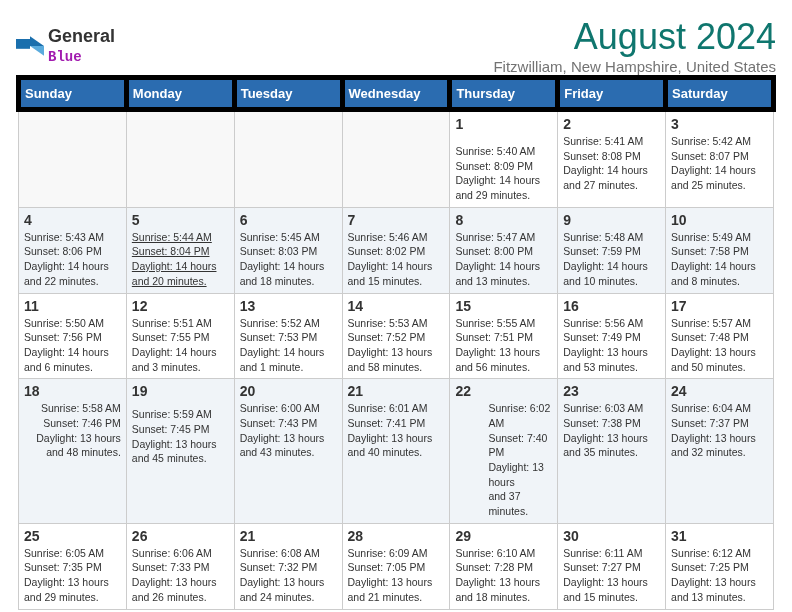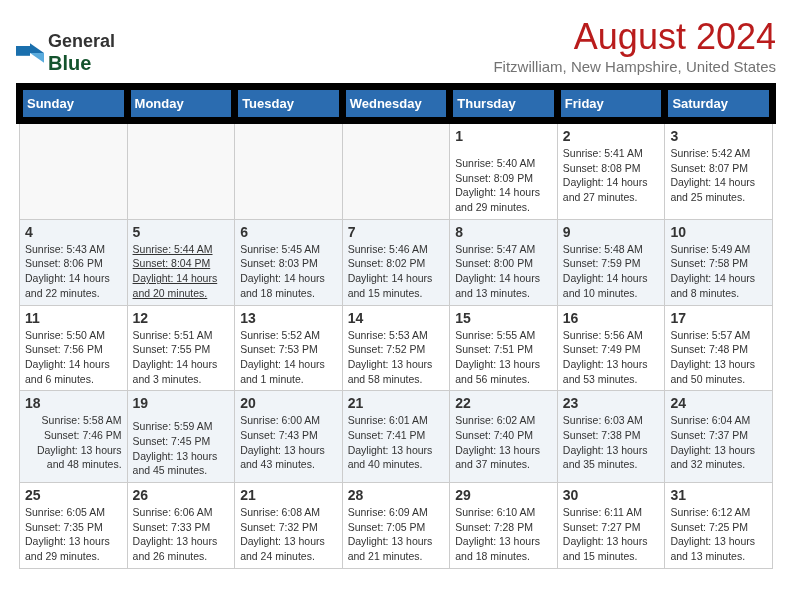--- a/index.html
+++ b/index.html
@@ -6,57 +6,56 @@
     body {
       font-family: Arial, sans-serif;
       background: #fff;
       width: 792px;
       min-height: 612px;
       padding: 16px;
     }
     .header {
       display: flex;
       justify-content: space-between;
-      align-items: flex-end;
-      margin-bottom: 8px;
+      align-items: center;
       gap: 10px;
     }
     .logo {
       display: flex;
       align-items: center;
       gap: 4px;
     }
     .logo-icon {
       width: 28px;
       height: 20px;
     }
     .title-block {
       text-align: right;
     }
     .month-title {
       font-size: 36px;
-      color: #b91c1c;
+      color: #0f766e;
       font-weight: normal;
     }
     .subtitle {
       font-size: 15px;
       color: #737373;
     }
     .calendar {
       width: 100%;
       border-collapse: collapse;
       border: 1px solid #ccc;
     }
     .calendar th {
       background: #2b6cb0;
       color: #fff;
       padding: 6px 4px;
       font-size: 13px;
       text-align: left;
-      border: 7px solid #000000;
+      border: 5px solid #000000;
     }
     .calendar td {
       vertical-align: top;
       border: 1px solid #ccc;
       padding: 4px 5px;
       width: calc(100% / 7);
       min-height: 80px;
       font-size: 11px;
       color: #333;
       background: #fff;
@@ -84,21 +83,21 @@
 
 <div class="header">
   <div class="logo">
     <svg class="logo-icon" viewBox="0 0 40 28" xmlns="http://www.w3.org/2000/svg">
       <rect x="0" y="4" width="20" height="14" fill="#1a6fad"></rect>
       <polygon points="20,0 40,14 20,14" fill="#1a6fad"></polygon>
       <polygon points="20,14 40,14 40,28" fill="#5aabdd"></polygon>
     </svg>
     <div>
       <span style="font-size:18px;font-weight:bold;color:#333;">General</span><br>
-      <span style="font-size:20px;font-weight:bold;color:#14532d;">Blue</span>
+      <span style="font-size:14px;font-weight:bold;color:#a21caf;font-family:Liberation Mono, monospace;">Blue</span>
     </div>
   </div>
   <div class="title-block">
     <div class="month-title">August 2024</div>
     <div class="subtitle">Fitzwilliam, New Hampshire, United States</div>
   </div>
 </div>
 
 <table class="calendar">
   <thead>
@@ -266,21 +265,21 @@
         </td>
         <td>
           <div class="day-number">21</div>
           <div class="day-info" style="white-space: pre-line;">Sunrise: 6:01 AM
 Sunset: 7:41 PM
 Daylight: 13 hours
 and 40 minutes.</div>
         </td>
         <td>
           <div class="day-number">22</div>
-          <div class="day-info" style="white-space: pre-line;">Sunrise: 6:02 AM
+          <div class="day-info" style="white-space: pre-line; margin-left: 33px;">Sunrise: 6:02 AM
 Sunset: 7:40 PM
 Daylight: 13 hours
 and 37 minutes.</div>
         </td>
         <td>
           <div class="day-number">23</div>
           <div class="day-info" style="white-space: pre-line;">Sunrise: 6:03 AM
 Sunset: 7:38 PM
 Daylight: 13 hours
 and 35 minutes.</div>

